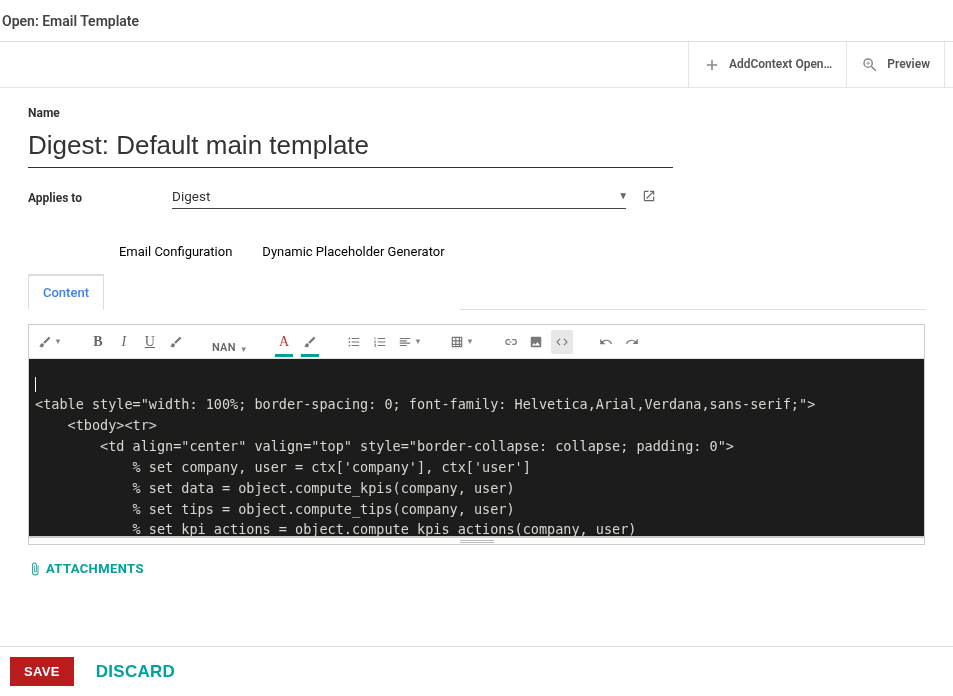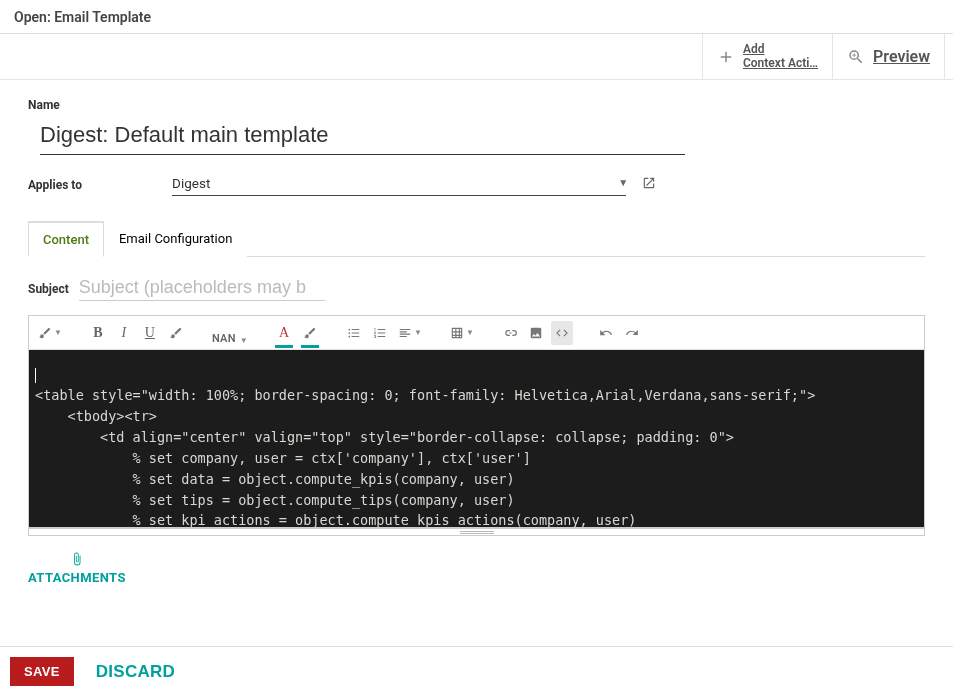--- a/index.html
+++ b/index.html
@@ -1,40 +1,40 @@
 <!DOCTYPE html>
 <html><head>
 <meta charset="utf-8">
 <style>
   * { box-sizing: border-box; }
   html, body { margin: 0; padding: 0; font-family: -apple-system, BlinkMacSystemFont, "Segoe UI", Roboto, "Helvetica Neue", Arial, sans-serif; color: #333; background: #fff; }
   body { width: 953px; height: 696px; overflow: hidden; position: relative; }
 
-  .topbar { height: 34px; border-bottom: 1px solid #dcdcdc; display: flex; align-items: center; padding: 0 14px; font-size: 14px; font-weight: 600; color: #444; }
+  .topbar { height: 42px; border-bottom: 1px solid #dcdcdc; display: flex; align-items: center; padding: 0 2px; font-size: 14px; font-weight: 600; color: #444; }
 
   .actionbar { height: 46px; border-bottom: 1px solid #e5e5e5; display: flex; align-items: stretch; justify-content: flex-end; padding-right: 8px; }
   .actionbtn { display: flex; align-items: center; gap: 8px; padding: 0 14px; border-left: 1px solid #e5e5e5; cursor: pointer; }
   .actionbtn:last-child { border-right: 1px solid #e5e5e5; }
   .action-icon { width: 18px; height: 18px; display: inline-flex; align-items: center; justify-content: center; color: #888; }
   .action-icon svg { width: 18px; height: 18px; fill: #888; }
-  .action-labels { display: flex; flex-direction: column; font-size: 12px; font-weight: 600; color: #555; line-height: 1.1; text-decoration: underline; }
+  .action-labels { display: flex; font-size: 12px; font-weight: 600; color: #555; line-height: 1.1; }
 
   .form-area { padding: 18px 28px 0 28px; }
   .field-label { font-size: 12px; font-weight: 700; color: #333; }
-  .name-input { font-size: 22px; font-weight: 400; color: #333; border: none; border-bottom: 1px solid #333; padding: 4px 0 6px 0; margin-top: 6px; width: 645px; background: transparent; outline: none; margin-left: 12px; }
+  .name-input { font-size: 26px; font-weight: 400; color: #333; border: none; border-bottom: 1px solid #333; padding: 4px 0 6px 0; margin-top: 6px; width: 645px; background: transparent; outline: none; }
 
   .row-applies { display: flex; align-items: center; margin-top: 18px; gap: 90px; }
   .applies-select-wrap { position: relative; display: flex; align-items: center; gap: 16px; }
   .applies-select { width: 454px; border: none; border-bottom: 1px solid #444; padding: 2px 0 4px 0; font-size: 13.5px; color: #333; background: transparent; outline: none; position: relative; }
   .applies-caret { position: absolute; right: 28px; top: 4px; color: #666; font-size: 10px; pointer-events: none; }
   .ext-icon svg { width: 14px; height: 14px; fill: #666; }
 
   .tabs { display: flex; border-bottom: 1px solid #dcdcdc; margin-top: 24px; }
   .tab { padding: 9px 14px; font-size: 13px; color: #000000; border: 1px solid transparent; border-bottom: none; cursor: pointer; position: relative; top: 1px; background: #fff; }
-  .tab.active { border-color: #dcdcdc; color: #4d7c0f; border-bottom: 1px solid #fff; border-top: 2px solid #dcdcdc; font-weight: 500; }
+  .tab.active { border-color: #dcdcdc; color: #3b82f6; border-bottom: 1px solid #fff; border-top: 2px solid #dcdcdc; font-weight: 500; margin-top: 40px; }
 
   .subject-row { display: flex; align-items: baseline; gap: 10px; margin-top: 18px; }
   .subject-input { font-size: 18px; border: none; border-bottom: 1px solid #ccc; padding: 2px 0; color: #bbb; width: 246px; background: transparent; outline: none; }
   .subject-input::placeholder { color: #bbb; }
 
   .editor { border: 1px solid #ccc; margin-top: 14px; }
   .toolbar { display: flex; align-items: center; height: 34px; padding: 0 6px; border-bottom: 1px solid #e2e2e2; gap: 4px; font-size: 13px; color: #666; }
   .tbtn { min-width: 22px; height: 24px; display: inline-flex; align-items: center; justify-content: center; cursor: pointer; border-radius: 2px; padding: 0 3px; }
   .tbtn svg { width: 14px; height: 14px; fill: #777; }
   .tbtn.sel { background: #e7e7e7; }
@@ -46,21 +46,21 @@
   .brush-u { position: relative; }
   .bold { font-weight: 700; font-family: Georgia, serif; font-size: 14px; }
   .ital { font-style: italic; font-family: Georgia, serif; font-size: 14px; }
   .under { text-decoration: underline; font-family: Georgia, serif; font-size: 14px; }
 
   .code-area { background: #1c1c1c; color: #d8d8d2; font-family: ui-monospace, SFMono-Regular, Menlo, Consolas, monospace; font-size: 13.5px; line-height: 1.55; padding: 14px 10px 12px 6px; height: 178px; overflow: hidden; white-space: pre; border: 1px solid #ccc; border-top: none; border-left: none; border-right: none; }
   .caret-line { display: inline-block; width: 0; height: 15px; border-left: 1.5px solid #fff; vertical-align: middle; }
   .drag-handle { height: 7px; background: #fff; border-top: 1px solid #ccc; display:flex; align-items:center; justify-content:center; }
   .drag-handle span { width: 34px; height: 3px; border-top: 1px solid #bbb; border-bottom: 1px solid #bbb; }
 
-  .attachments { margin-top: 16px; color: #00a09d; font-weight: 700; font-size: 13px; letter-spacing: 0.4px; display: inline-flex; align-items: center; gap: 4px; cursor: pointer; flex-direction: column; }
+  .attachments { margin-top: 16px; color: #00a09d; font-weight: 700; font-size: 13px; letter-spacing: 0.4px; display: inline-flex; align-items: flex-end; gap: 4px; cursor: pointer; }
   .attachments svg { width: 14px; height: 14px; fill: #00a09d; }
 
   .footer { position: absolute; left: 0; right: 0; bottom: 0; border-top: 1px solid #dcdcdc; padding: 10px; display: flex; gap: 16px; align-items: center; }
   .btn-save { background: #b91c1c; color: #fff; font-weight: 700; font-size: 13px; border: none; padding: 7px 14px; letter-spacing: 0.3px; cursor: pointer; }
   .btn-discard { color: #00a09d; font-weight: 700; font-size: 17px; background: none; border: none; letter-spacing: 0.3px; cursor: pointer; }
 </style>
 </head>
 <body>
 
 <div class="topbar">
@@ -69,31 +69,31 @@
 
 <div class="actionbar">
   <div class="actionbtn">
     <span class="action-icon">
       <svg viewBox="0 0 24 24">
           <path d="M19 13h-6v6h-2v-6H5v-2h6V5h2v6h6z"></path>
         </svg>
     </span>
     <span class="action-labels">
       <span>Add</span>
-      <span>Context Acti…</span>
+      <span>Context Open…</span>
     </span>
   </div>
   <div class="actionbtn">
     <span class="action-icon">
       <svg viewBox="0 0 24 24">
           <path d="M15.5 14h-.79l-.28-.27A6.471 6.471 0 0016 9.5 6.5 6.5 0 109.5 16c1.61 0 3.09-.59 4.23-1.57l.27.28v.79l5 4.99L20.49 19l-4.99-5zM9.5 14A4.5 4.5 0 1114 9.5 4.5 4.5 0 019.5 14zM10 7H9v2H7v1h2v2h1v-2h2V9h-2z"></path>
         </svg>
     </span>
     <span class="action-labels">
-      <span style="font-size:16px">Preview</span>
+      <span style="font-size:12px">Preview</span>
     </span>
   </div>
 </div>
 
 <div class="form-area">
 
   <div class="field-label">Name</div>
   <input class="name-input" value="Digest: Default main template" style="">
 
   <div class="row-applies">
@@ -107,26 +107,23 @@
         <svg viewBox="0 0 24 24">
             <path d="M14 3v2h3.59L7.05 15.54l1.41 1.41L19 6.41V10h2V3h-7zM19 19H5V5h6V3H5a2 2 0 00-2 2v14a2 2 0 002 2h14a2 2 0 002-2v-6h-2v6z"></path>
           </svg>
       </span>
     </div>
   </div>
 
   <div class="tabs">
     <div class="tab active">Content</div>
     <div class="tab">Email Configuration</div>
-  </div>
-
-  <div class="subject-row">
-    <div class="field-label">Subject</div>
-    <input class="subject-input" placeholder="Subject (placeholders may b" style="">
-  </div>
+    <div class="tab">Dynamic Placeholder Generator</div>
+  </div>
+
 
   <div class="editor">
     <div class="toolbar">
       <span class="tbtn">
         <svg viewBox="0 0 24 24">
             <path d="M7 14c-1.66 0-3 1.34-3 3 0 1.31-1.16 2-2 2 .92 1.22 2.49 2 4 2 2.21 0 4-1.79 4-4 0-1.66-1.34-3-3-3zm13.71-9.37l-1.34-1.34a1 1 0 00-1.41 0L9 12.25 11.75 15l8.96-8.96a1 1 0 000-1.41z"></path>
           </svg>
         <span class="caret">▼</span>
       </span>
       <span class="tsep"></span>

